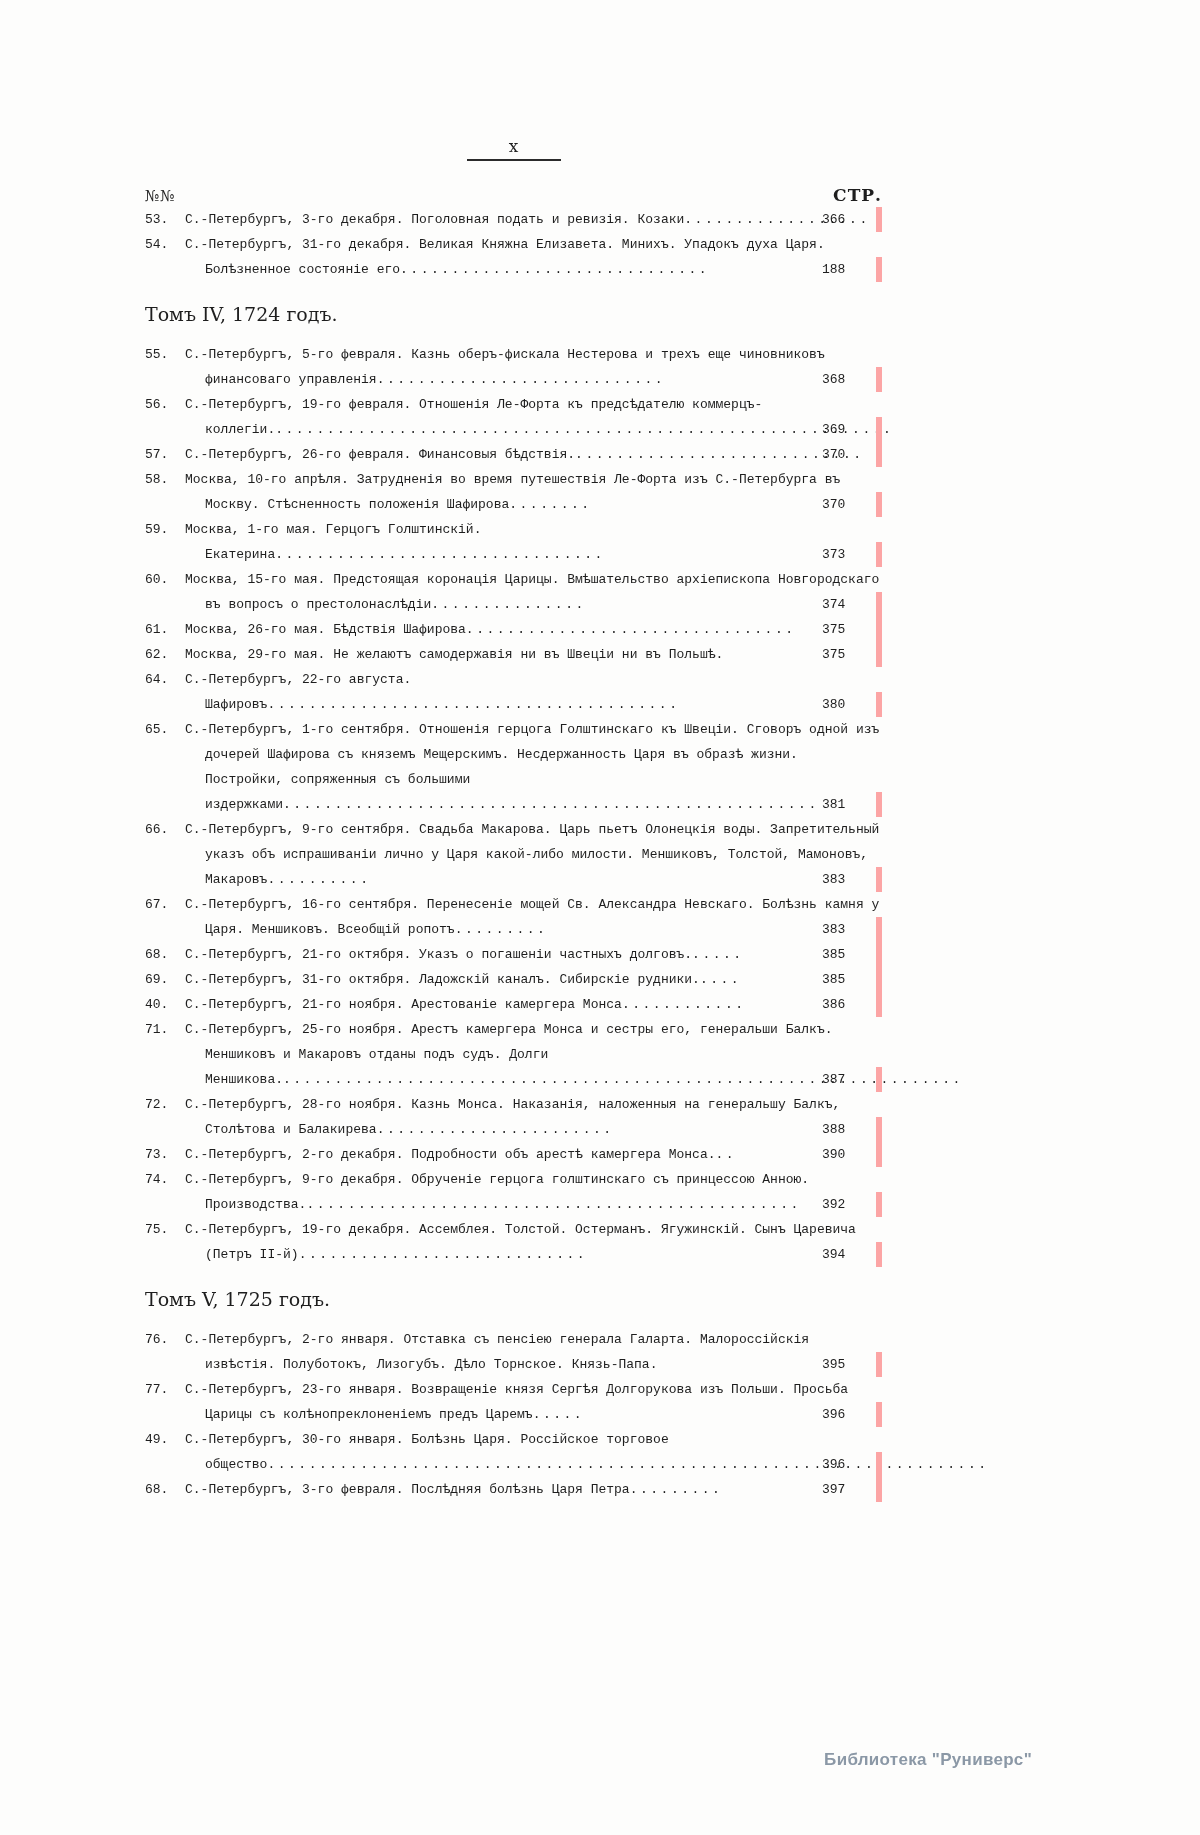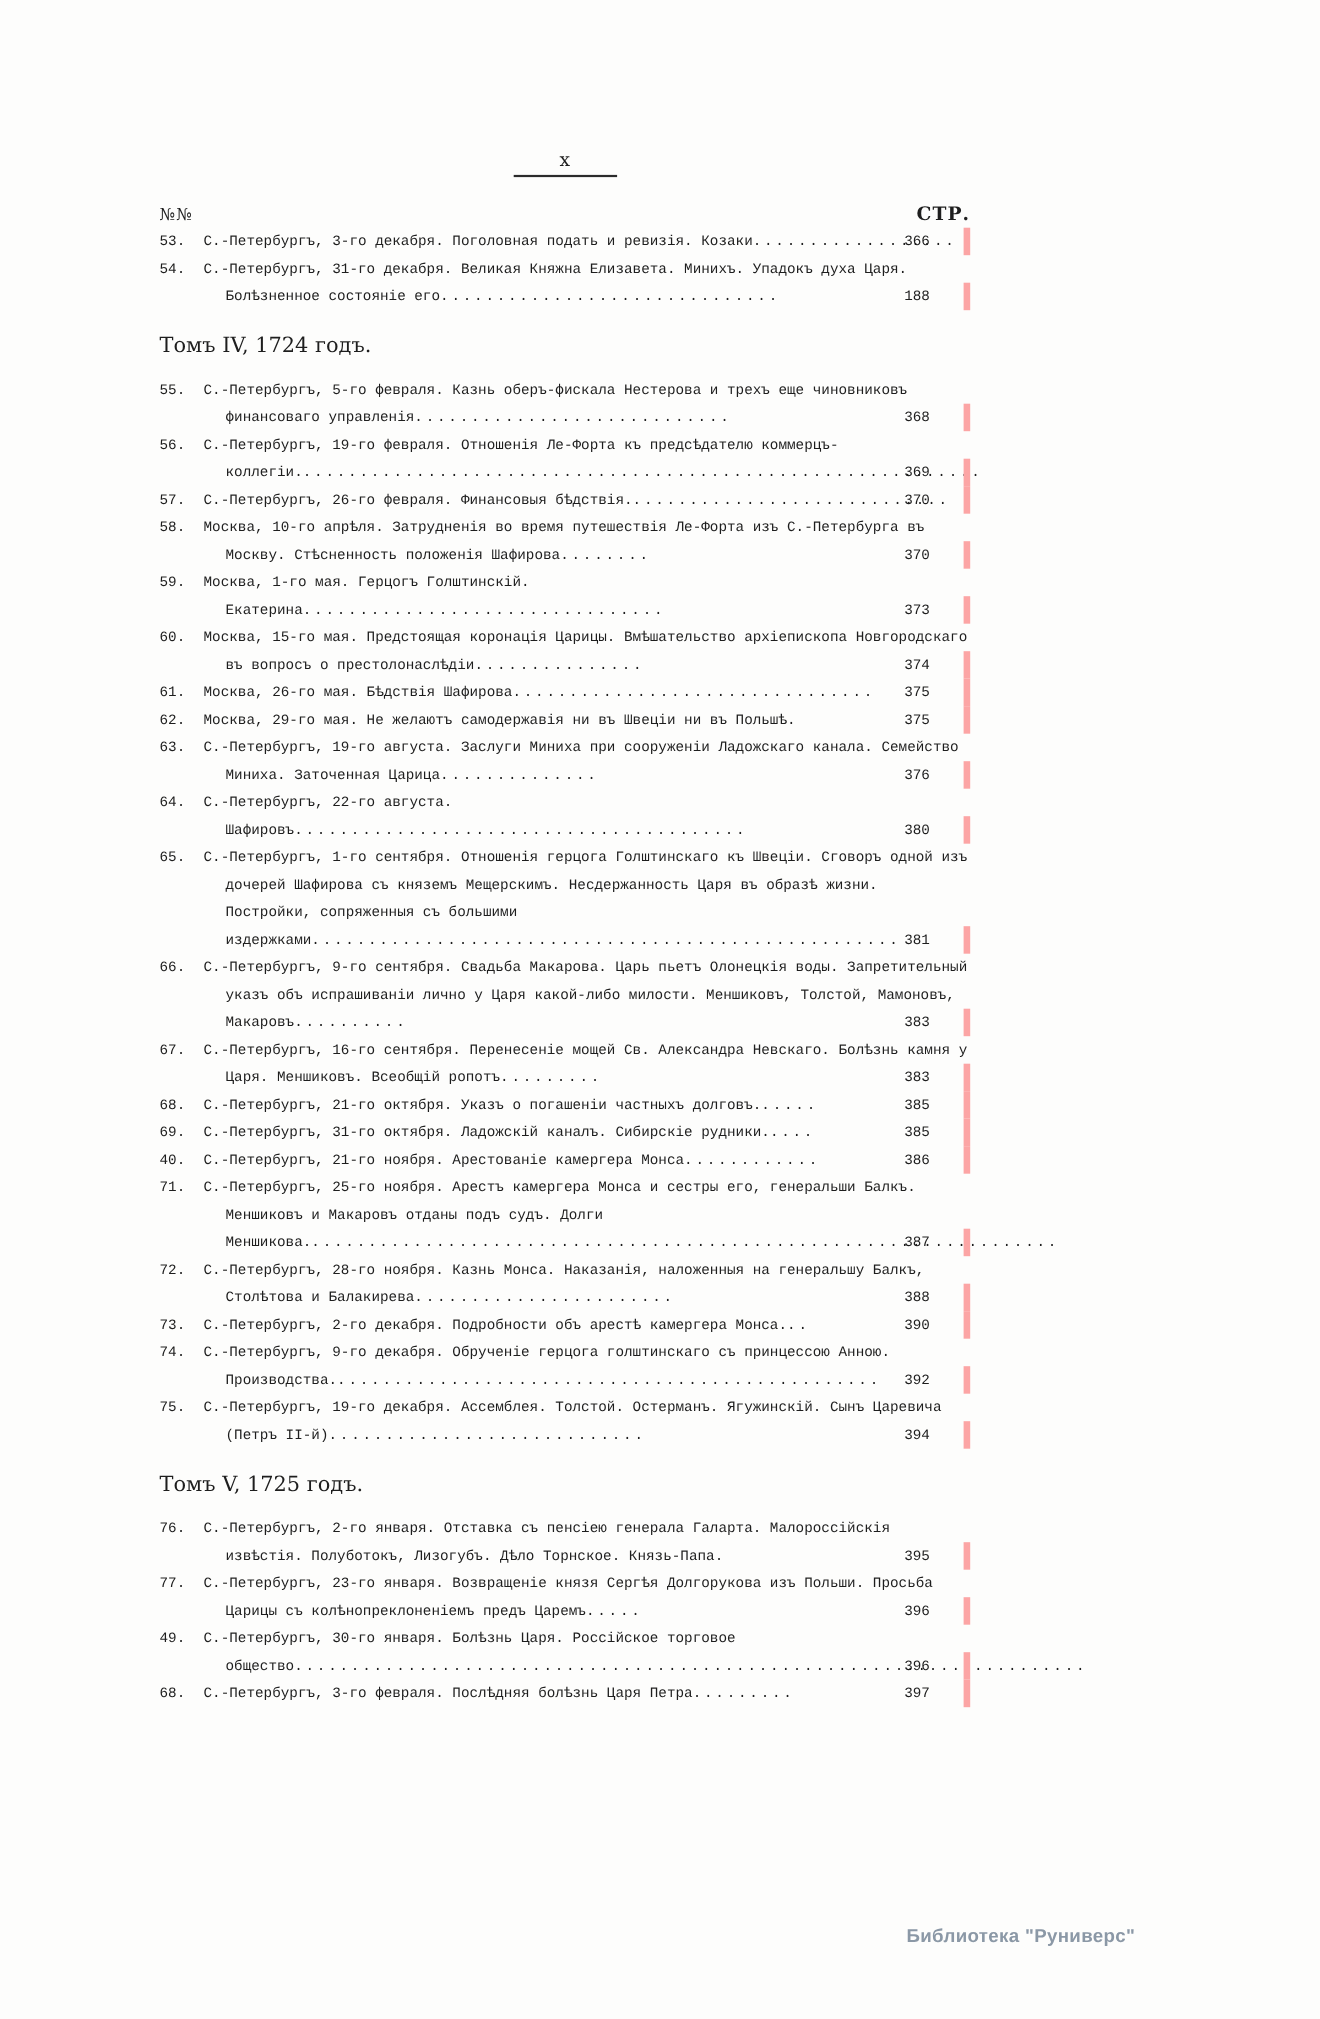--- a/index.html
+++ b/index.html
@@ -96,21 +96,20 @@
       <p class="entry"><span class="num">54.</span><span class="txt">С.-Петербургъ, 31-го декабря. Великая Княжна Елизавета. Минихъ. Упадокъ духа Царя. Болѣзненное состояніе его</span><span class="leader">..............................</span><span class="pg">188</span></p>
       <div class="section-heading">Томъ IV, 1724 годъ.</div>
       <p class="entry"><span class="num">55.</span><span class="txt">С.-Петербургъ, 5-го февраля. Казнь оберъ-фискала Нестерова и трехъ еще чиновниковъ финансоваго управленія</span><span class="leader">............................</span><span class="pg">368</span></p>
       <p class="entry"><span class="num">56.</span><span class="txt">С.-Петербургъ, 19-го февраля. Отношенія Ле-Форта къ предсѣдателю коммерцъ-коллегіи.</span><span class="leader">............................................................</span><span class="pg">369</span></p>
       <p class="entry"><span class="num">57.</span><span class="txt">С.-Петербургъ, 26-го февраля. Финансовыя бѣдствія.</span><span class="leader">............................</span><span class="pg">370</span></p>
       <p class="entry"><span class="num">58.</span><span class="txt">Москва, 10-го апрѣля. Затрудненія во время путешествія Ле-Форта изъ С.-Петербурга въ Москву. Стѣсненность положенія Шафирова</span><span class="leader">........</span><span class="pg">370</span></p>
       <p class="entry"><span class="num">59.</span><span class="txt">Москва, 1-го мая. Герцогъ Голштинскій. Екатерина</span><span class="leader">................................</span><span class="pg">373</span></p>
       <p class="entry"><span class="num">60.</span><span class="txt">Москва, 15-го мая. Предстоящая коронація Царицы. Вмѣшательство архіепископа Новгородскаго въ вопросъ о престолонаслѣдіи</span><span class="leader">...............</span><span class="pg">374</span></p>
       <p class="entry"><span class="num">61.</span><span class="txt">Москва, 26-го мая. Бѣдствія Шафирова</span><span class="leader">................................</span><span class="pg">375</span></p>
       <p class="entry"><span class="num">62.</span><span class="txt">Москва, 29-го мая. Не желаютъ самодержавія ни въ Швеціи ни въ Польшѣ.</span><span class="leader"></span><span class="pg">375</span></p>
-      <p class="entry"><span class="num">63.</span><span class="txt">С.-Петербургъ, 19-го августа. Заслуги Миниха при сооруженіи Ладожскаго канала. Семейство Миниха. Заточенная Царица</span><span class="leader">..............</span><span class="pg">376</span></p>
       <p class="entry"><span class="num">64.</span><span class="txt">С.-Петербургъ, 22-го августа. Шафировъ</span><span class="leader">........................................</span><span class="pg">380</span></p>
       <p class="entry"><span class="num">65.</span><span class="txt">С.-Петербургъ, 1-го сентября. Отношенія герцога Голштинскаго къ Швеціи. Сговоръ одной изъ дочерей Шафирова съ княземъ Мещерскимъ. Несдержанность Царя въ образѣ жизни. Постройки, сопряженныя съ большими издержками</span><span class="leader">....................................................</span><span class="pg">381</span></p>
       <p class="entry"><span class="num">66.</span><span class="txt">С.-Петербургъ, 9-го сентября. Свадьба Макарова. Царь пьетъ Олонецкія воды. Запретительный указъ объ испрашиваніи лично у Царя какой-либо милости. Меншиковъ, Толстой, Мамоновъ, Макаровъ</span><span class="leader">..........</span><span class="pg">383</span></p>
       <p class="entry"><span class="num">67.</span><span class="txt">С.-Петербургъ, 16-го сентября. Перенесеніе мощей Св. Александра Невскаго. Болѣзнь камня у Царя. Меншиковъ. Всеобщій ропотъ</span><span class="leader">.........</span><span class="pg">383</span></p>
       <p class="entry"><span class="num">68.</span><span class="txt">С.-Петербургъ, 21-го октября. Указъ о погашеніи частныхъ долговъ.</span><span class="leader">.....</span><span class="pg">385</span></p>
       <p class="entry"><span class="num">69.</span><span class="txt">С.-Петербургъ, 31-го октября. Ладожскій каналъ. Сибирскіе рудники.</span><span class="leader">....</span><span class="pg">385</span></p>
       <p class="entry"><span class="num">40.</span><span class="txt">С.-Петербургъ, 21-го ноября. Арестованіе камергера Монса</span><span class="leader">............</span><span class="pg">386</span></p>
       <p class="entry"><span class="num">71.</span><span class="txt">С.-Петербургъ, 25-го ноября. Арестъ камергера Монса и сестры его, генеральши Балкъ. Меншиковъ и Макаровъ отданы подъ судъ. Долги Меншикова.</span><span class="leader">..................................................................</span><span class="pg">387</span></p>
       <p class="entry"><span class="num">72.</span><span class="txt">С.-Петербургъ, 28-го ноября. Казнь Монса. Наказанія, наложенныя на генеральшу Балкъ, Столѣтова и Балакирева</span><span class="leader">.......................</span><span class="pg">388</span></p>
       <p class="entry"><span class="num">73.</span><span class="txt">С.-Петербургъ, 2-го декабря. Подробности объ арестѣ камергера Монса.</span><span class="leader">..</span><span class="pg">390</span></p>

